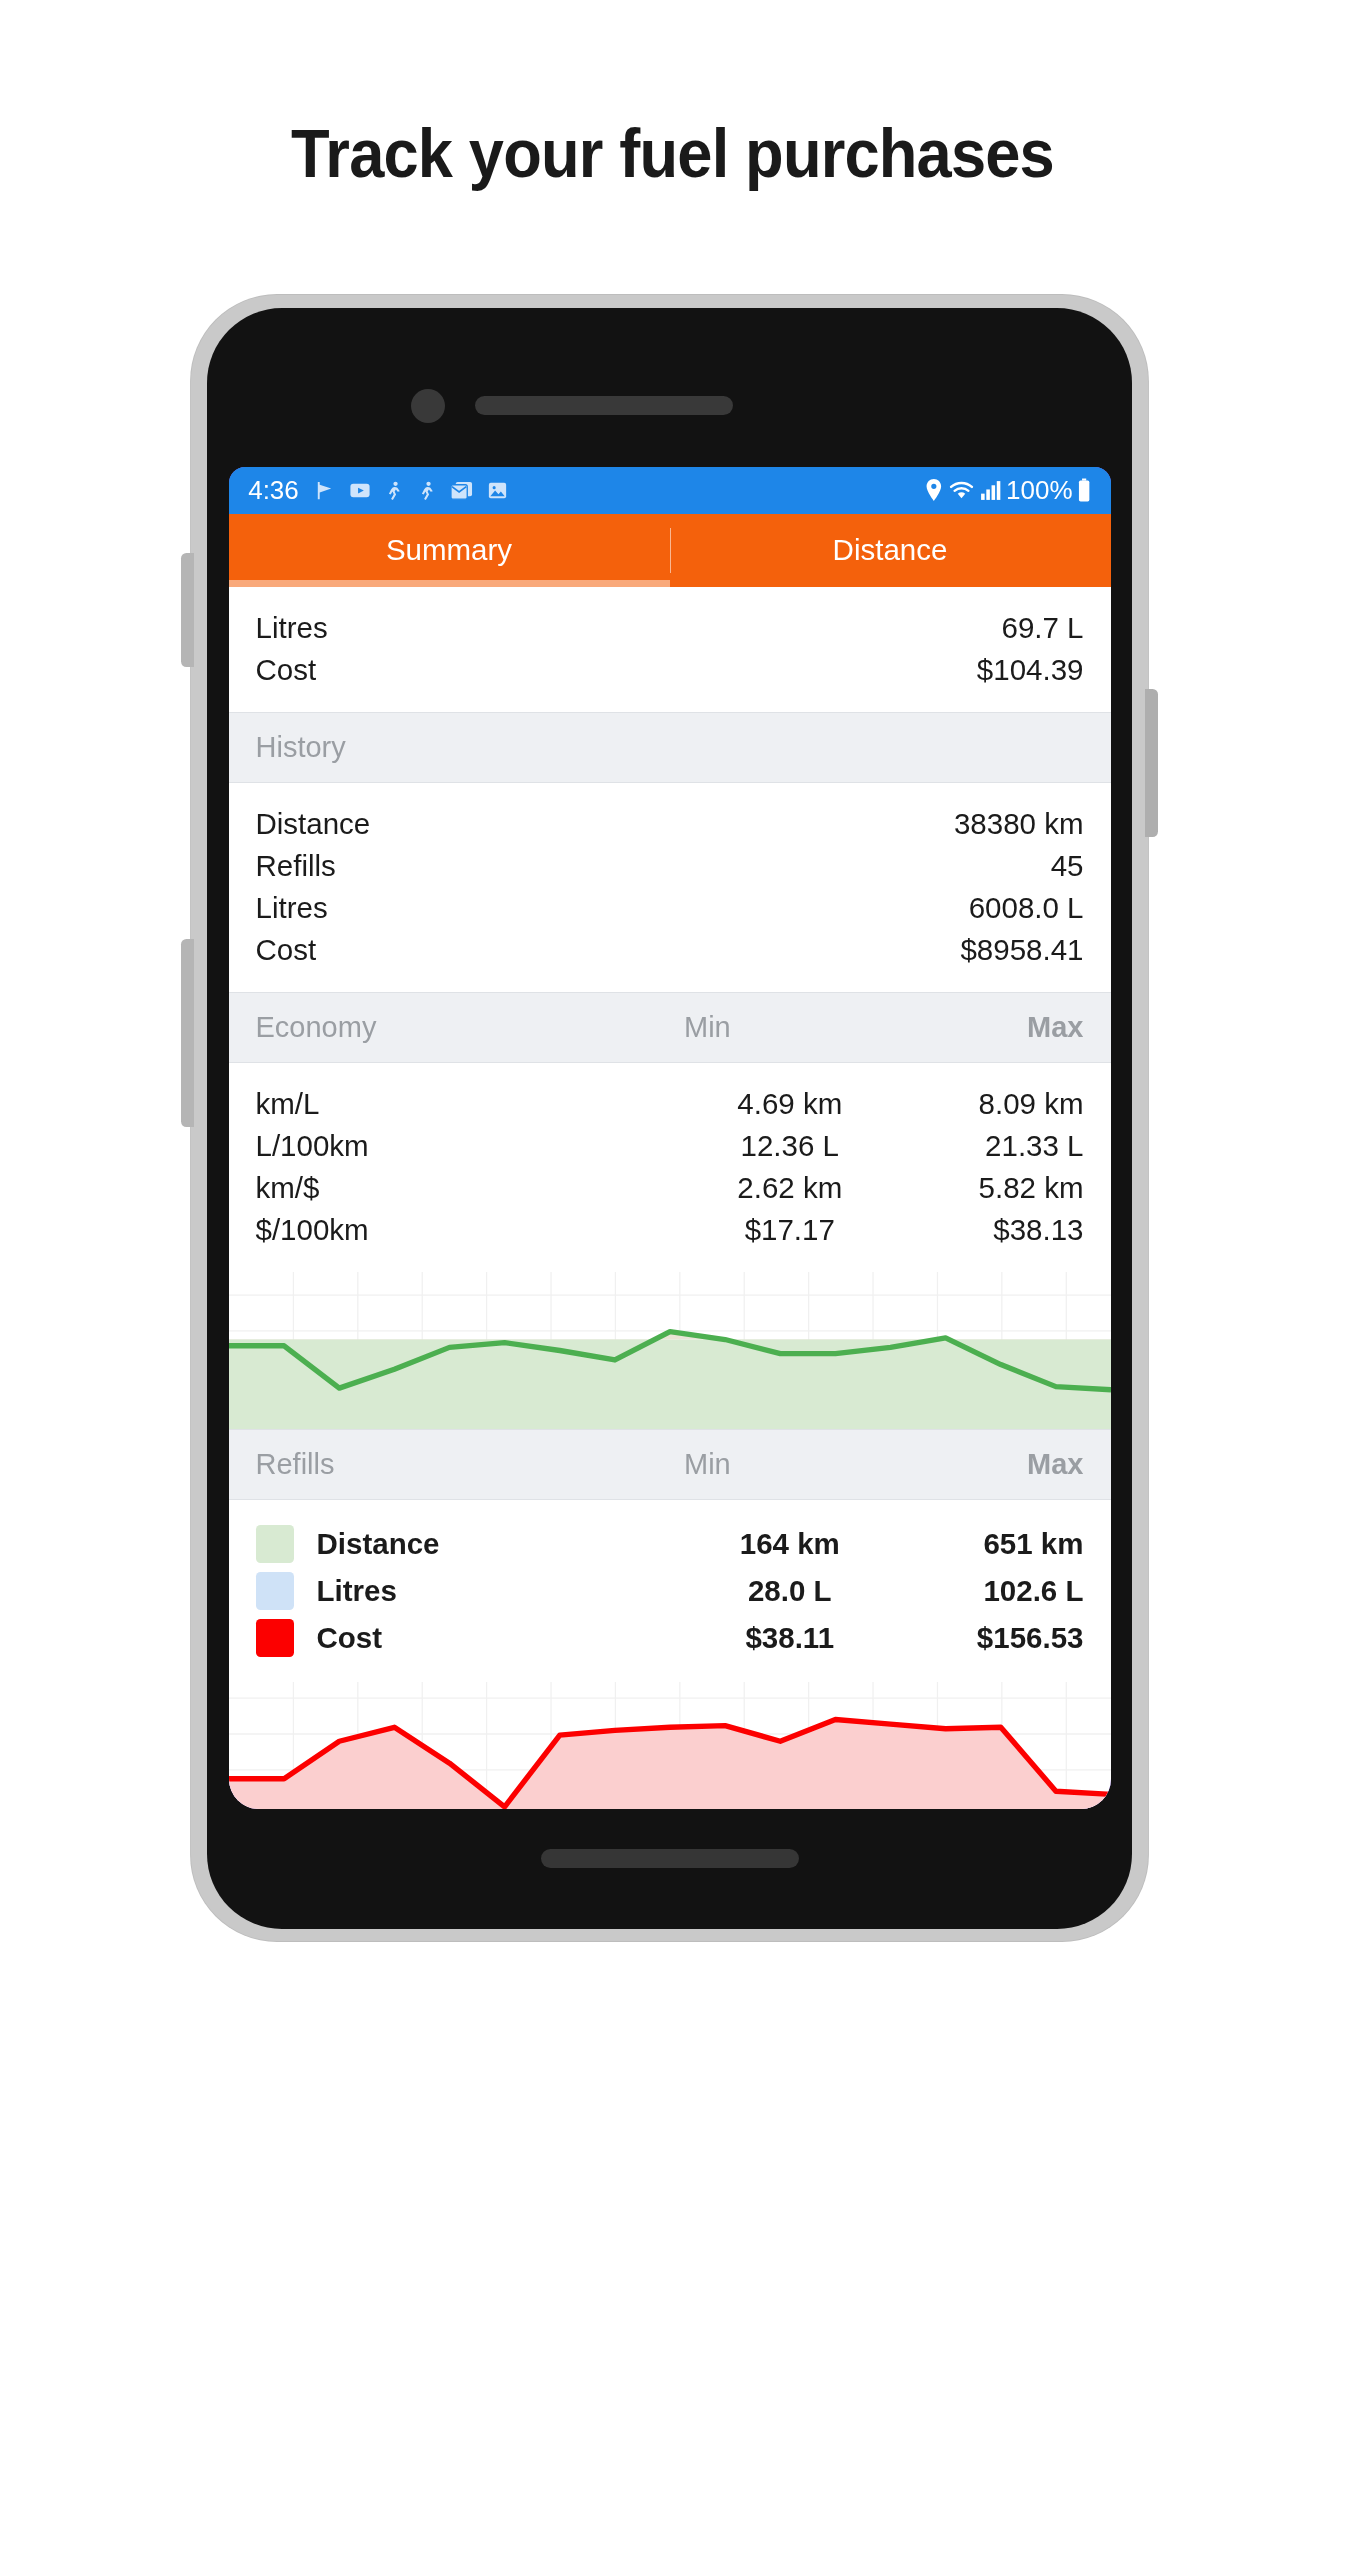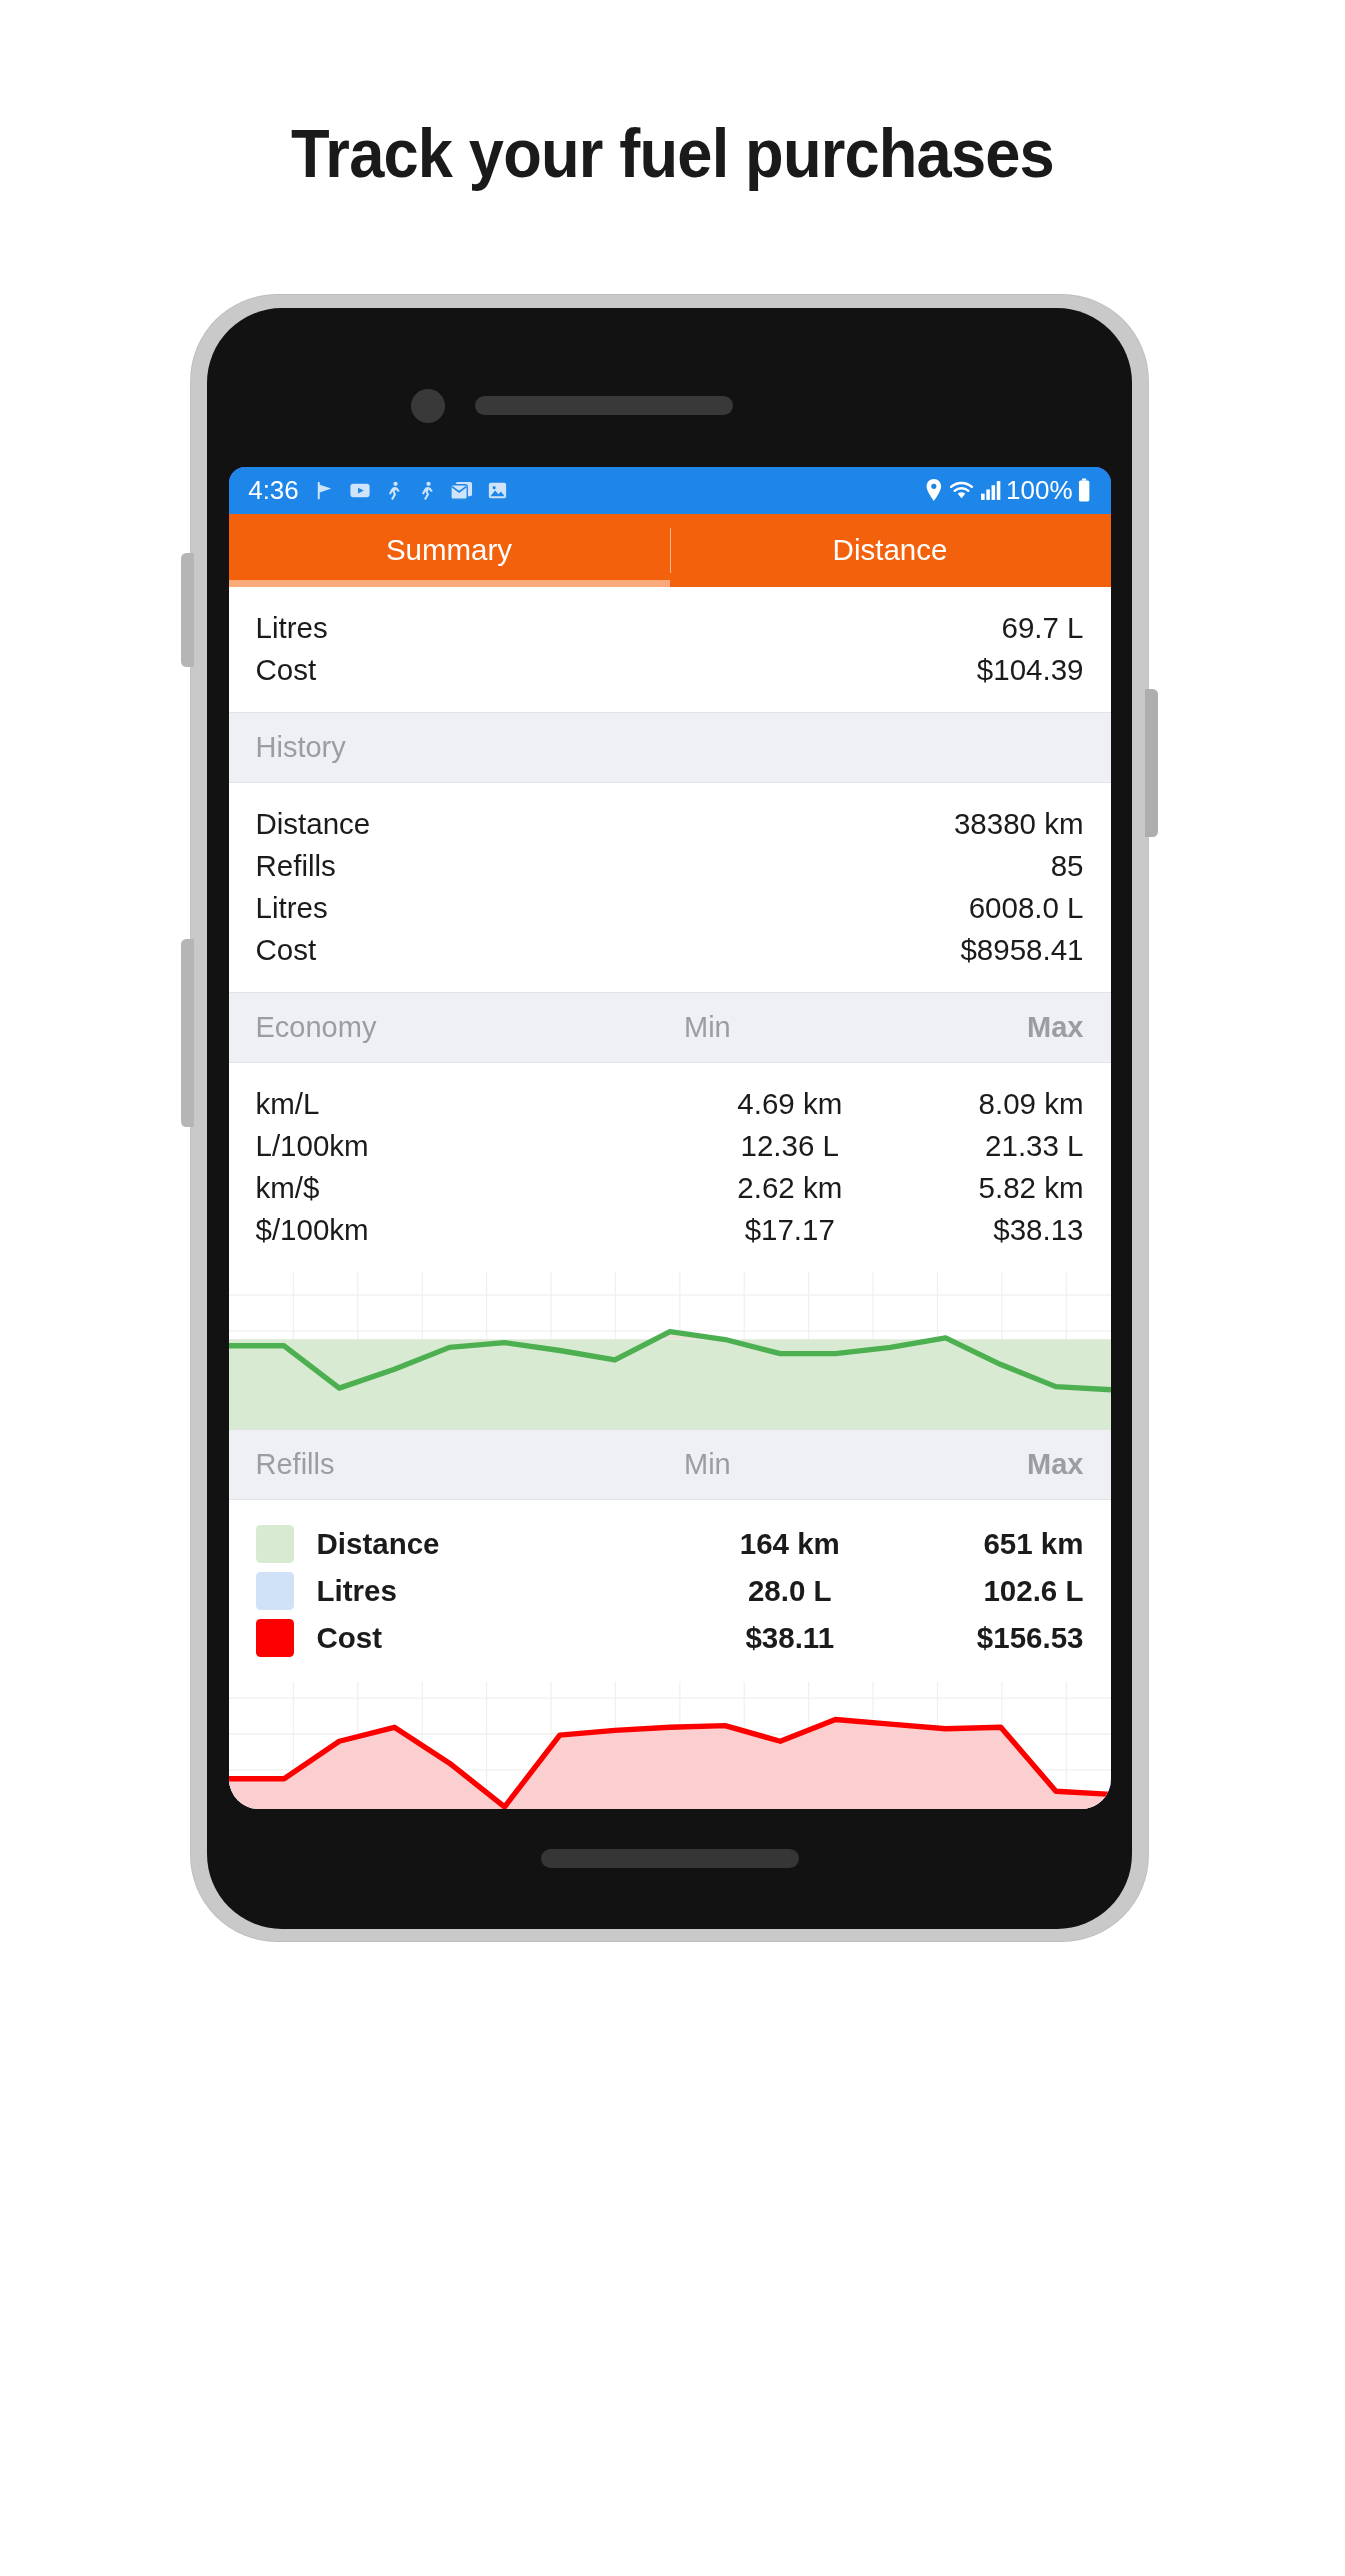--- a/index.html
+++ b/index.html
@@ -298,21 +298,21 @@
       <div class="rowgroup">
         <div class="group-pad-top"></div>
         <div class="row">
           <span class="label">Distance</span>
           <span class="spacer"></span>
           <span class="val-right">38380 km</span>
         </div>
         <div class="row">
           <span class="label">Refills</span>
           <span class="spacer"></span>
-          <span class="val-right">85</span>
+          <span class="val-right">45</span>
         </div>
         <div class="row">
           <span class="label">Litres</span>
           <span class="spacer"></span>
           <span class="val-right">6008.0 L</span>
         </div>
         <div class="row">
           <span class="label">Cost</span>
           <span class="spacer"></span>
           <span class="val-right">$8958.41</span>

